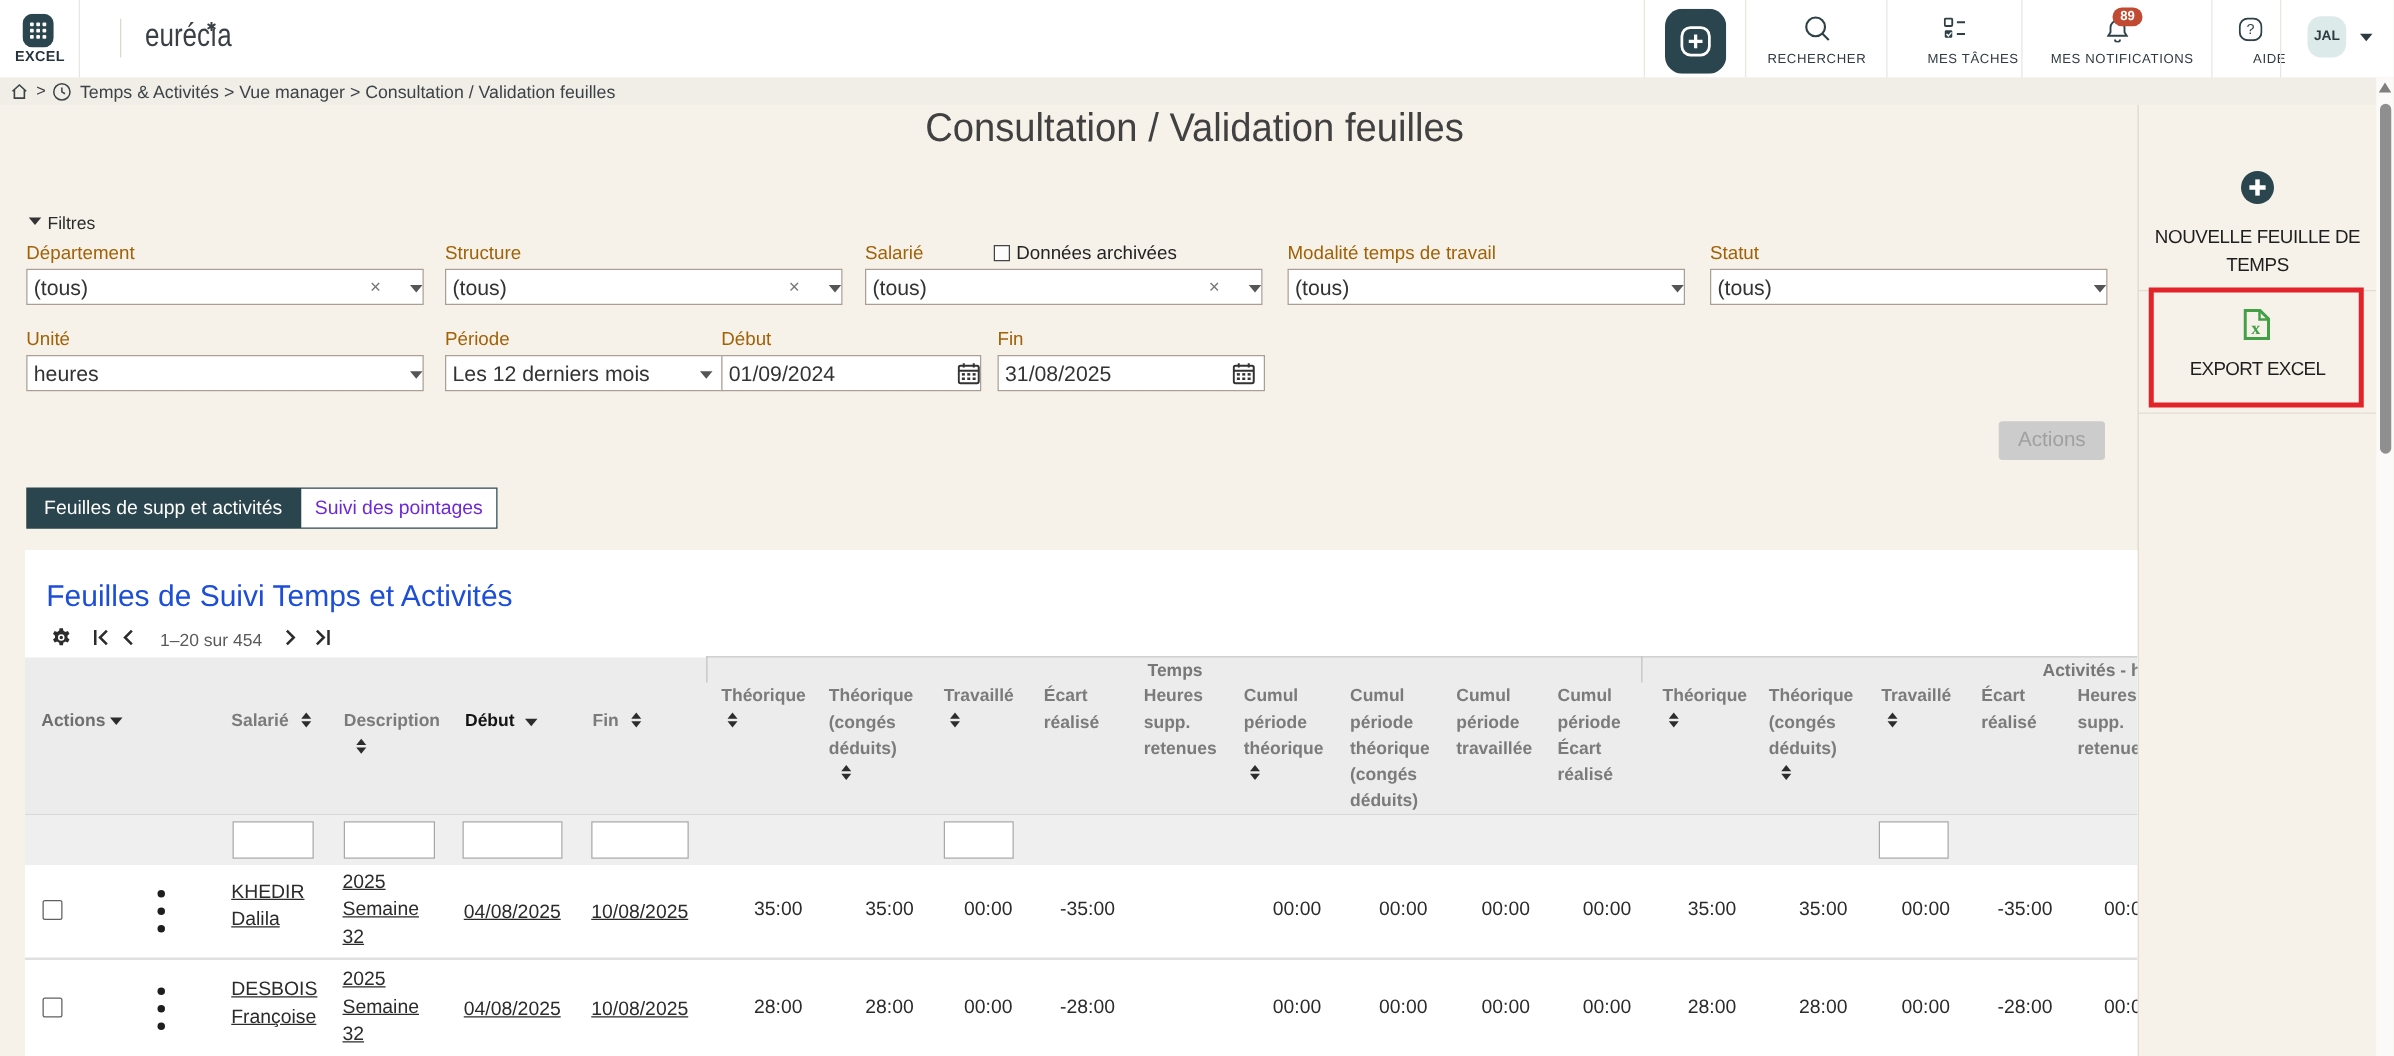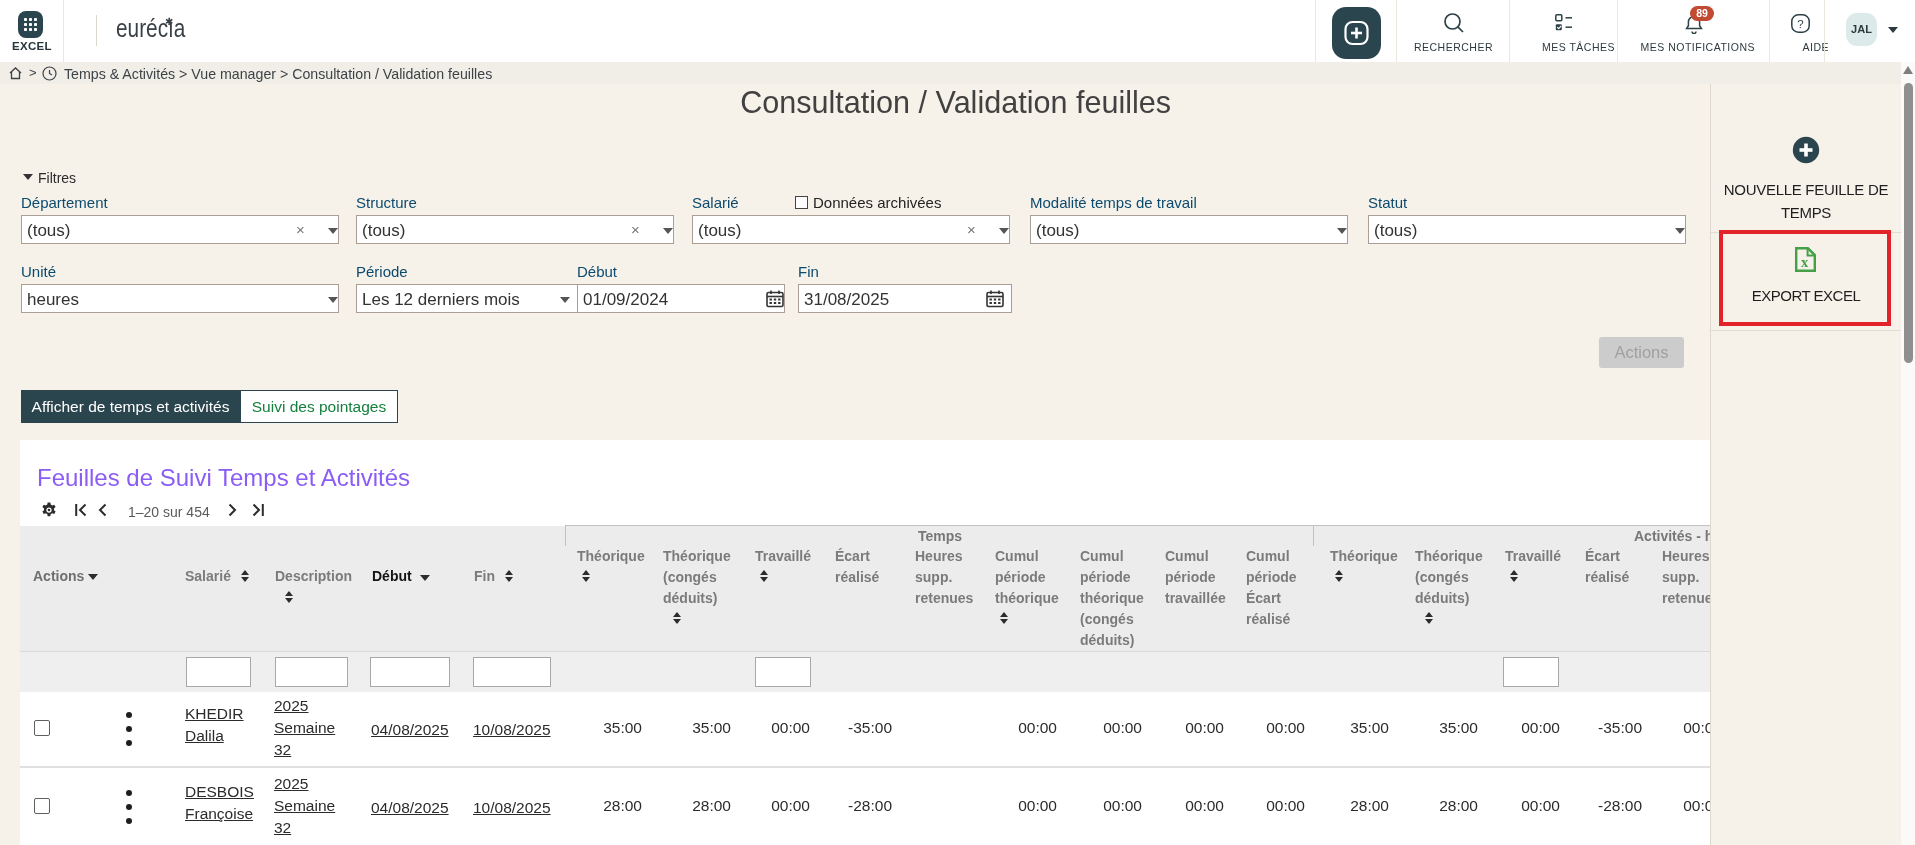--- a/index.html
+++ b/index.html
@@ -18,21 +18,21 @@
   .sort:before, .sort:after { content:""; position:absolute; left:0; border-left:4.5px solid transparent; border-right:4.5px solid transparent; }
   .sort:before { top:0; border-bottom:5px solid #2c2c2c; }
   .sort:after { bottom:0; border-top:5px solid #2c2c2c; }
   .sorti { display:inline-block; vertical-align:-1px; margin-left:6px; }
   .caret { display:inline-block; width:0; height:0; border-left:5px solid transparent; border-right:5px solid transparent; border-top:6px solid #2c2c2c; }
   
   .sel { position:absolute; height:29px; background:#fff; border:1px solid #ab9f95; }
   .sel .txt { position:absolute; left:5px; top:5px; font-size:17px; color:#333; white-space:nowrap; }
   .sel .x { position:absolute; top:5px; font-size:15px; color:#777; }
   .sel .dd { position:absolute; top:12px; width:0; height:0; border-left:5px solid transparent; border-right:5px solid transparent; border-top:6px solid #555; }
-  .flabel { position:absolute; font-size:15px; color:#0c4a6e; white-space:nowrap; }
+  .flabel { position:absolute; font-size:15px; color:#a16207; white-space:nowrap; }
   
   .hdr { position:absolute; font-size:14px; font-weight:bold; color:#7b7b7b; line-height:21px; white-space:pre-line; }
   .num { position:absolute; width:70px; text-align:right; font-size:15.5px; color:#2b2b2b; white-space:nowrap; }
   .cell { position:absolute; font-size:15.5px; color:#2b2b2b; line-height:22px; white-space:pre-line;text-decoration:underline; }
   .fbox { position:absolute; top:658px; height:30px; background:#fff; border:1px solid #a8a8a8; }
   .cb { position:absolute; width:16px; height:16px; border:1.5px solid #606060; border-radius:2px; background:#fff; }
   .kdot { position:absolute; width:6px; height:6px; border-radius:50%; background:#1e1e1e; left:106px; }
 </style>
 </head>
 <body>
@@ -216,26 +216,26 @@
   <div class="abs" style="left:1711px;top:232px;width:190px;height:1px;background:#e2ddd1"></div>
   <div class="abs" style="left:1711px;top:330px;width:190px;height:1px;background:#e2ddd1"></div>
   <svg class="abs" style="left:1794px;top:247px" width="22" height="25" viewBox="0 0 22 25">
     <path d="M2.2 1.3 h11.8 l6.8 6.8 v15.6 h-18.6 z" fill="none" stroke="#43a047" stroke-width="2.4"></path>
     <path d="M13.6 1.3 v7.2 h7.2" fill="none" stroke="#43a047" stroke-width="2"></path>
     <text x="10.6" y="20.2" font-family="Liberation Serif" font-weight="bold" font-size="14.5" fill="#43a047" text-anchor="middle">x</text>
   </svg>
   <div class="abs" style="left:1711px;top:287px;width:190px;text-align:center;font-size:15px;letter-spacing:-0.5px;color:#1e1e1e">EXPORT EXCEL</div>
   <div class="abs" style="left:1719px;top:230px;width:172px;height:96px;border:4.5px solid #e3232a"></div>
 
-  <div class="abs" style="left:21px;top:390px;width:219px;height:33px;background:#2b454e;color:#fff;font-size:15.5px;text-align:center;line-height:33px">Afficher de temps et activités</div>
-  <div class="abs" style="left:240px;top:390px;width:158px;height:33px;background:#fff;border:1px solid #2b454e;color:#15803d;font-size:15.5px;text-align:center;line-height:31px">Suivi des pointages</div>
+  <div class="abs" style="left:21px;top:390px;width:219px;height:33px;background:#2b454e;color:#fff;font-size:15.5px;text-align:center;line-height:33px">Feuilles de supp et activités</div>
+  <div class="abs" style="left:240px;top:390px;width:158px;height:33px;background:#fff;border:1px solid #2b454e;color:#6d28d9;font-size:15.5px;text-align:center;line-height:31px">Suivi des pointages</div>
 
   <div class="abs" id="card" style="left:20px;top:440px;width:1690px;height:405px;background:#fff;overflow:hidden">
 
-    <div class="abs" style="left:17px;top:24px;font-size:24px;color:#8b5cf6">Feuilles de Suivi Temps et Activités</div>
+    <div class="abs" style="left:17px;top:24px;font-size:24px;color:#1d4ed8">Feuilles de Suivi Temps et Activités</div>
 
     <svg class="abs" style="left:20px;top:61px" width="18" height="18" viewBox="0 0 24 24">
         <path fill="#2c2c2c" d="M12 8.5 a3.5 3.5 0 1 0 0 7 a3.5 3.5 0 0 0 0 -7 z M12 10.2 a1.8 1.8 0 1 1 0 3.6 a1.8 1.8 0 0 1 0 -3.6 z M10.2 2 h3.6 l0.5 2.8 a7.2 7.2 0 0 1 2 1.2 l2.7 -1 l1.8 3.1 l-2.2 1.9 a7.6 7.6 0 0 1 0 2.2 l2.2 1.9 l-1.8 3.1 l-2.7 -1 a7.2 7.2 0 0 1 -2 1.2 l-0.5 2.8 h-3.6 l-0.5 -2.8 a7.2 7.2 0 0 1 -2 -1.2 l-2.7 1 l-1.8 -3.1 l2.2 -1.9 a7.6 7.6 0 0 1 0 -2.2 l-2.2 -1.9 l1.8 -3.1 l2.7 1 a7.2 7.2 0 0 1 2 -1.2 z"></path>
       </svg>
     <svg class="abs" style="left:55px;top:63px" width="12" height="14" viewBox="0 0 12 14">
         <line x1="1.2" y1="1" x2="1.2" y2="13" stroke="#2c2c2c" stroke-width="2"></line>
         <path d="M10.5 1.5 L5 7 L10.5 12.5" fill="none" stroke="#2c2c2c" stroke-width="2"></path>
       </svg>
     <svg class="abs" style="left:78px;top:63px" width="9" height="14" viewBox="0 0 9 14">
         <path d="M7.5 1.5 L2 7 L7.5 12.5" fill="none" stroke="#2c2c2c" stroke-width="2"></path>

